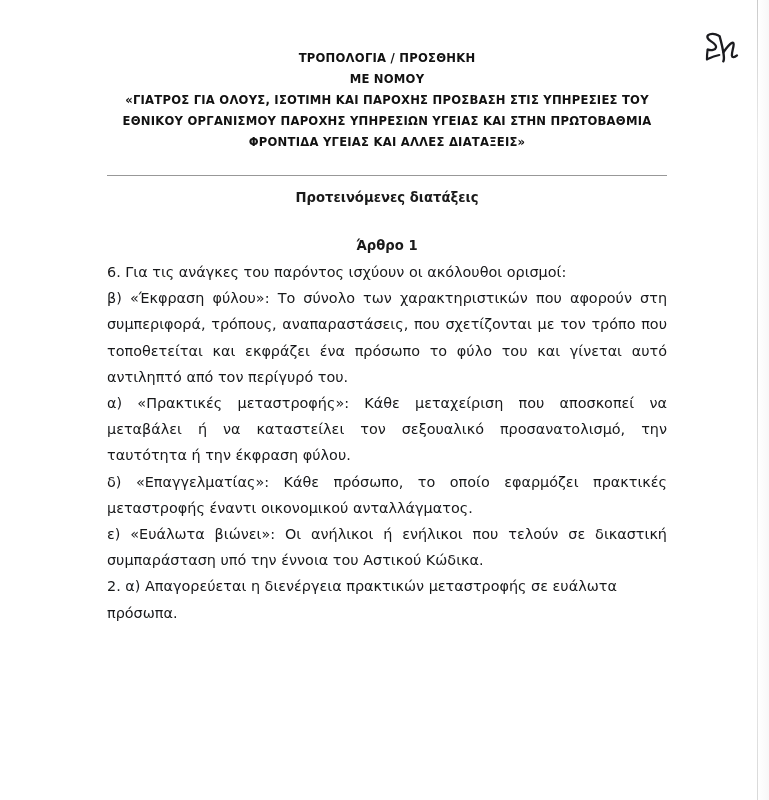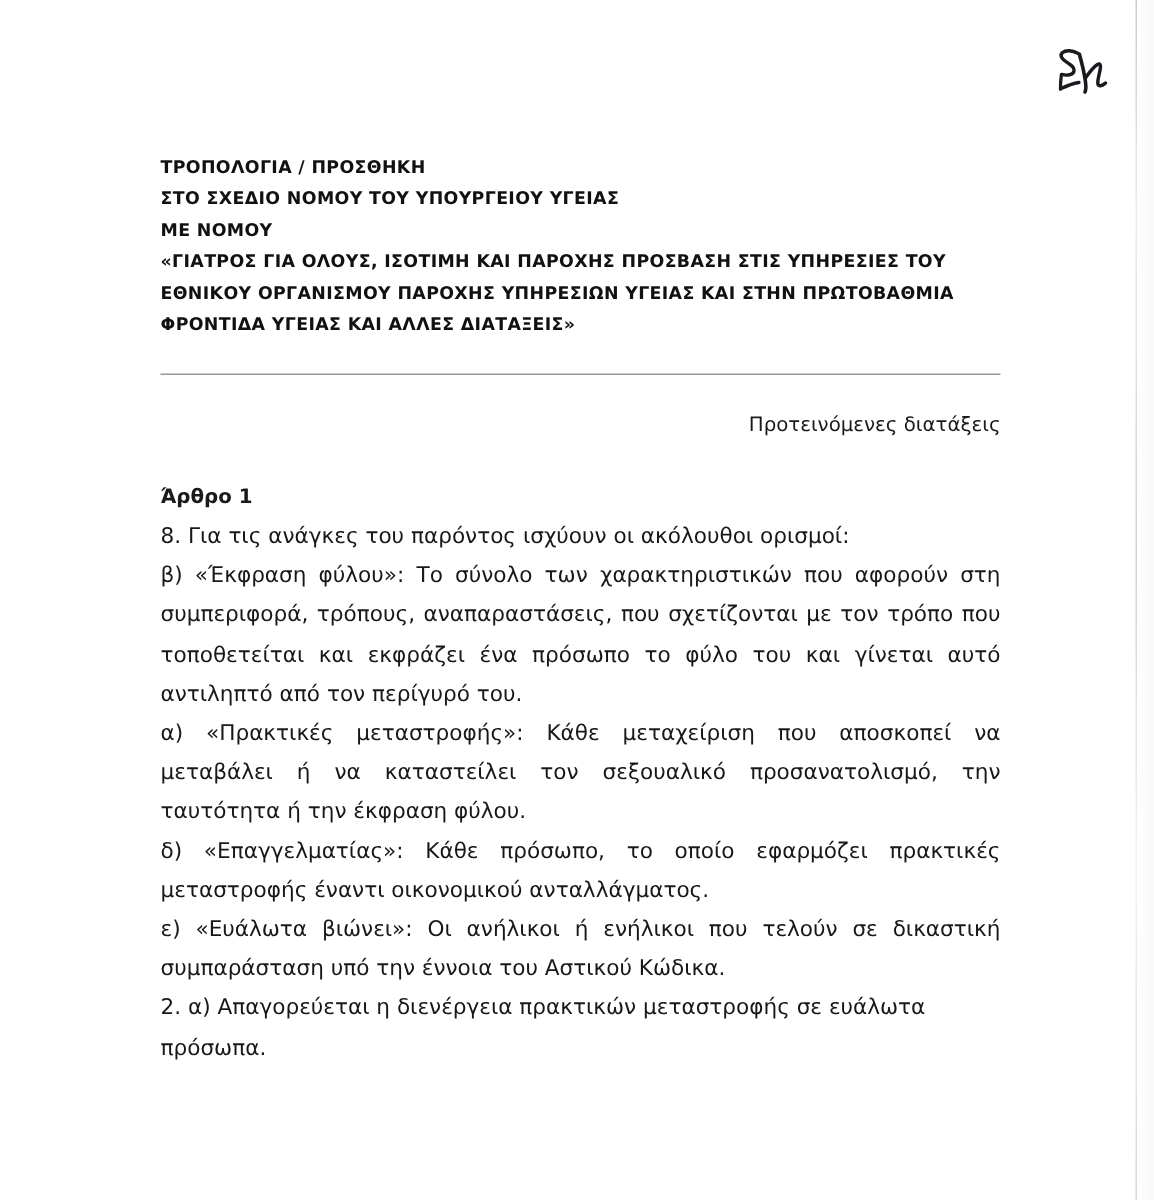--- a/index.html
+++ b/index.html
@@ -58,51 +58,51 @@
   .signature svg { display: block; }
 
   .content {
     position: absolute;
     left: 107px;
     top: 0;
     width: 560px;
   }
 
   .title-block {
-    margin-top: 101px;
-    text-align: left;
+    margin-top: 48px;
+    text-align: center;
     font-weight: bold;
     font-size: 11.6px;
     line-height: 21px;
     letter-spacing: 0.02em;
     color: #111;
   }
   .title-block .tline { display: block; white-space: nowrap; }
   .title-block .tline.wrap { white-space: normal; }
 
   .rule {
     margin-top: 22px;
     height: 0;
     border: 0;
     border-top: 1.5px solid #8d8d8d;
     background: transparent;
     opacity: 0.9;
   }
 
   .heading-proposed {
-    margin-top: 24px;
-    text-align: right;
-    font-weight: normal;
+    margin-top: 12px;
+    text-align: center;
+    font-weight: bold;
     font-size: 13.2px;
     line-height: 19px;
   }
 
   .article-block {
     margin-top: 28px;
-    text-align: left;
+    text-align: center;
     font-weight: bold;
     font-size: 13.2px;
     line-height: 21px;
   }
   .article-block .aline { display: block; }
 
   .body-text {
     margin-top: 3px;
     font-size: 14.4px;
     line-height: 26.2px;
@@ -134,35 +134,34 @@
         <path d="M25.6 12.2 C27.0 17.2 28.8 24.4 29.6 30.2 C30.1 33.8 30.0 36.2 29.3 37.3" stroke-width="2.4"></path>
         <path d="M29.6 28.0 C32.4 24.0 35.6 20.2 37.6 19.0 C39.6 17.8 40.0 19.6 39.4 22.6 C38.8 25.8 37.6 29.4 37.9 31.6 C38.2 33.8 40.4 33.6 43.0 31.4" stroke-width="2.3"></path>
       </g>
     </svg>
   </div>
 
   <div class="content">
 
     <div class="title-block">
       <span class="tline">ΤΡΟΠΟΛΟΓΙΑ / ΠΡΟΣΘΗΚΗ</span>
-      <span class="tline">ΣΤΟ ΣΧΕΔΙΟ ΝΟΜΟΥ ΤΟΥ ΥΠΟΥΡΓΕΙΟΥ ΥΓΕΙΑΣ</span>
       <span class="tline">ΜΕ ΝΟΜΟΥ</span>
       <span class="tline wrap">«ΓΙΑΤΡΟΣ ΓΙΑ ΟΛΟΥΣ, ΙΣΟΤΙΜΗ ΚΑΙ ΠΑΡΟΧΗΣ ΠΡΟΣΒΑΣΗ ΣΤΙΣ ΥΠΗΡΕΣΙΕΣ ΤΟΥ ΕΘΝΙΚΟΥ ΟΡΓΑΝΙΣΜΟΥ ΠΑΡΟΧΗΣ ΥΠΗΡΕΣΙΩΝ ΥΓΕΙΑΣ ΚΑΙ ΣΤΗΝ ΠΡΩΤΟΒΑΘΜΙΑ ΦΡΟΝΤΙΔΑ ΥΓΕΙΑΣ ΚΑΙ ΑΛΛΕΣ ΔΙΑΤΑΞΕΙΣ»</span>
     </div>
 
     <hr class="rule">
 
     <div class="heading-proposed">Προτεινόμενες διατάξεις</div>
 
     <div class="article-block">
       <span class="aline">Άρθρο 1</span>
     </div>
 
     <div class="body-text">
-      <p class="noj">8. Για τις ανάγκες του παρόντος ισχύουν οι ακόλουθοι ορισμοί:</p>
+      <p class="noj">6. Για τις ανάγκες του παρόντος ισχύουν οι ακόλουθοι ορισμοί:</p>
       <p>β) «Έκφραση φύλου»: Το σύνολο των χαρακτηριστικών που αφορούν στη συμπεριφορά, τρόπους, αναπαραστάσεις, που σχετίζονται με τον τρόπο που τοποθετείται και εκφράζει ένα πρόσωπο το φύλο του και γίνεται αυτό αντιληπτό από τον περίγυρό του.</p>
       <p>α) «Πρακτικές μεταστροφής»: Κάθε μεταχείριση που αποσκοπεί να μεταβάλει ή να καταστείλει τον σεξουαλικό προσανατολισμό, την ταυτότητα ή την έκφραση φύλου.</p>
       <p>δ) «Επαγγελματίας»: Κάθε πρόσωπο, το οποίο εφαρμόζει πρακτικές μεταστροφής έναντι οικονομικού ανταλλάγματος.</p>
       <p>ε) «Ευάλωτα βιώνει»: Οι ανήλικοι ή ενήλικοι που τελούν σε δικαστική συμπαράσταση υπό την έννοια του Αστικού Κώδικα.</p>
       <p class="noj">2. α) Απαγορεύεται η διενέργεια πρακτικών μεταστροφής σε ευάλωτα πρόσωπα.</p>
 
     </div>
 
   </div>
 </div>

